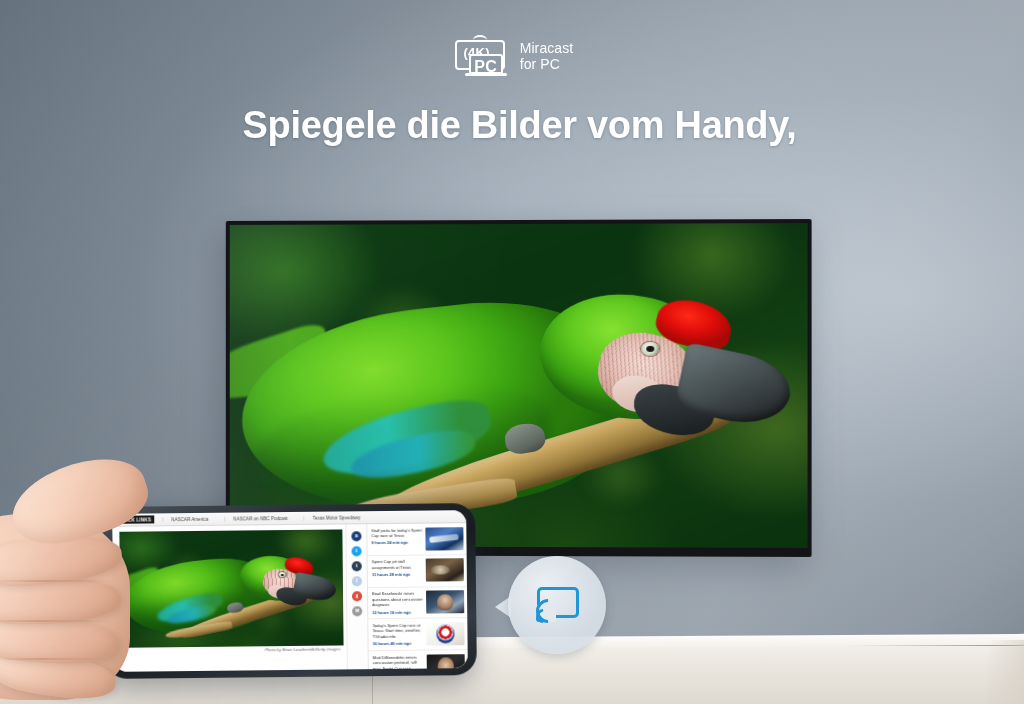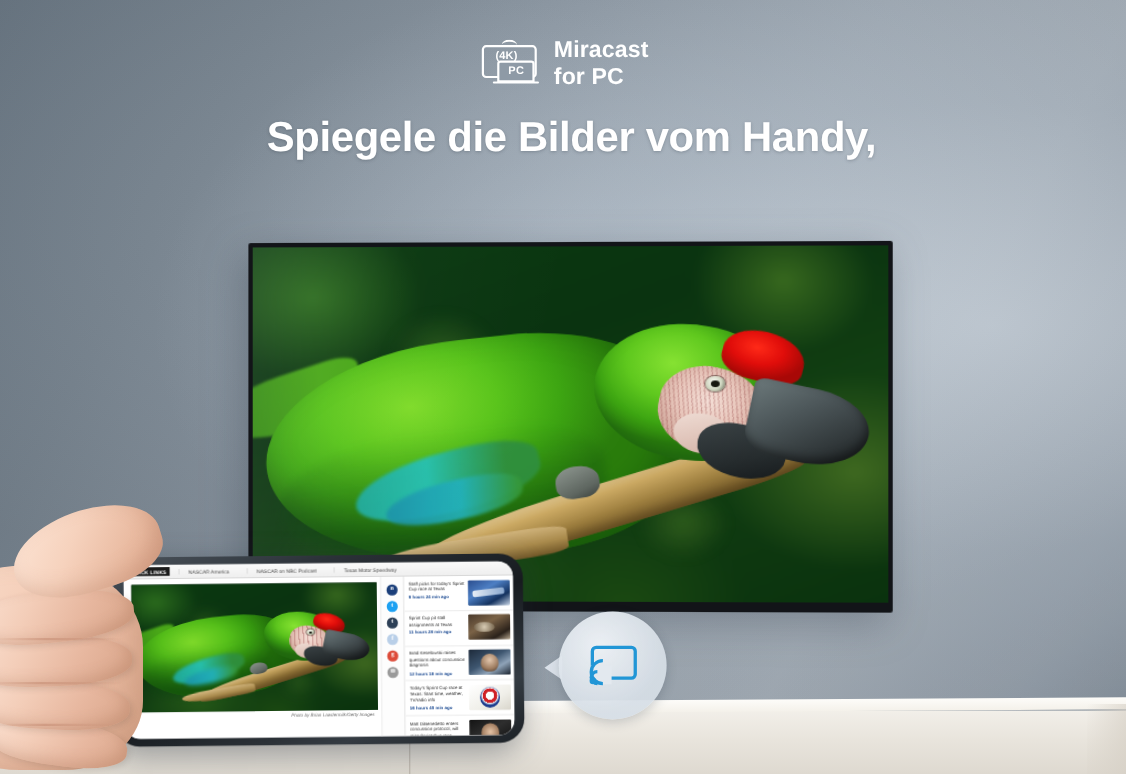--- a/index.html
+++ b/index.html
@@ -41,51 +41,51 @@
     background:linear-gradient(100deg,rgba(255,255,255,0) 0%, rgba(215,209,199,0.85) 100%);
   }
 
   
   #logo-row {
     position:absolute; top:34px; left:0; right:0;
     display:flex; justify-content:center; align-items:center; gap:36px;
     z-index:6;
   }
   .logo-block { display:flex; align-items:center; gap:11px; }
-  .logo-text { color:#ffffff; font-size:21px; line-height:1.12; font-weight:700; letter-spacing:.1px; }
+  .logo-text { color:#ffffff; font-size:14px; line-height:1.12; font-weight:400; letter-spacing:.1px; }
   .logo-text.cc { color:#f2f6f9; }
   .logo-text span { display:block; }
 
   
   .mira-glyph { position:relative; width:58px; height:46px; }
   .mira-tv {
     position:absolute; left:4px; top:6px; width:50px; height:30px;
     border:2.4px solid #fff; border-radius:4px;
   }
   .mira-4k {
     position:absolute; left:0; right:6px; top:11px; text-align:center;
-    font-size:10px; color:#fff; font-weight:600; letter-spacing:.2px;
+    font-size:13px; color:#fff; font-weight:600; letter-spacing:.2px;
   }
   .mira-ant {
     position:absolute; left:50%; top:1px; transform:translateX(-50%);
     width:14px; height:5px;
     border-top:2.2px solid #fff; border-radius:50%/100% 100% 0 0;
   }
   .mira-lap {
     position:absolute; left:18px; top:20px; width:34px; height:20px;
     border:2.4px solid #fff; border-radius:3px 3px 0 0;
     background:#8e9aa6;
   }
   .mira-lap-base {
     position:absolute; left:14px; top:39px; width:42px; height:2.6px;
     background:#fff; border-radius:2px;
   }
   .mira-pc {
     position:absolute; left:18px; top:24px; width:34px; text-align:center;
-    font-size:10px; color:#fff; font-weight:700; letter-spacing:.4px;
+    font-size:16px; color:#fff; font-weight:700; letter-spacing:.4px;
   }
 
   
   .cc-glyph { position:relative; width:48px; height:40px; }
   .cc-screen {
     position:absolute; left:2px; top:3px; width:44px; height:32px;
     border:3.4px solid #2aa3e0; border-radius:5px;
     border-bottom-color:#2aa3e0;
   }
   .cc-notch {

